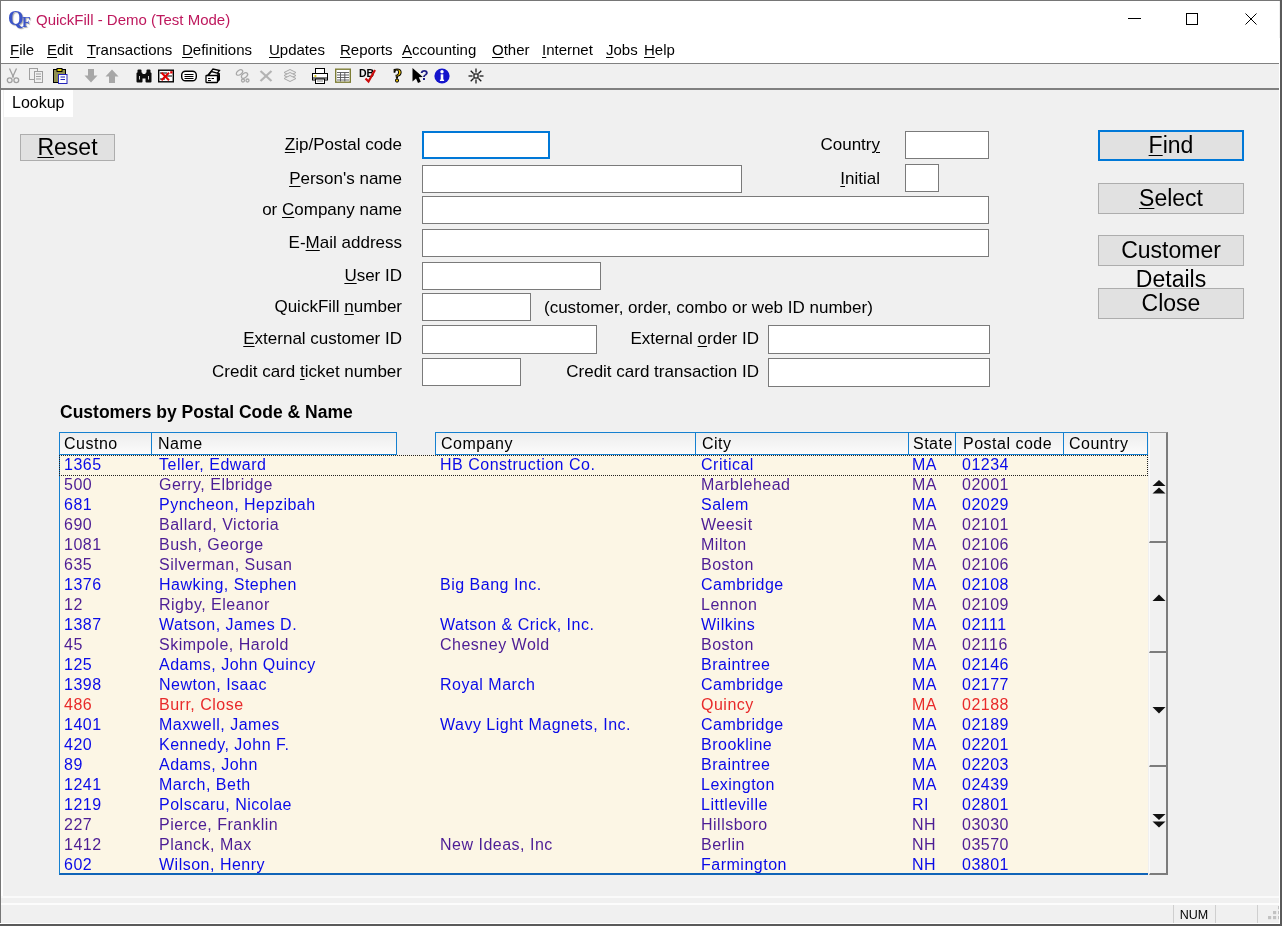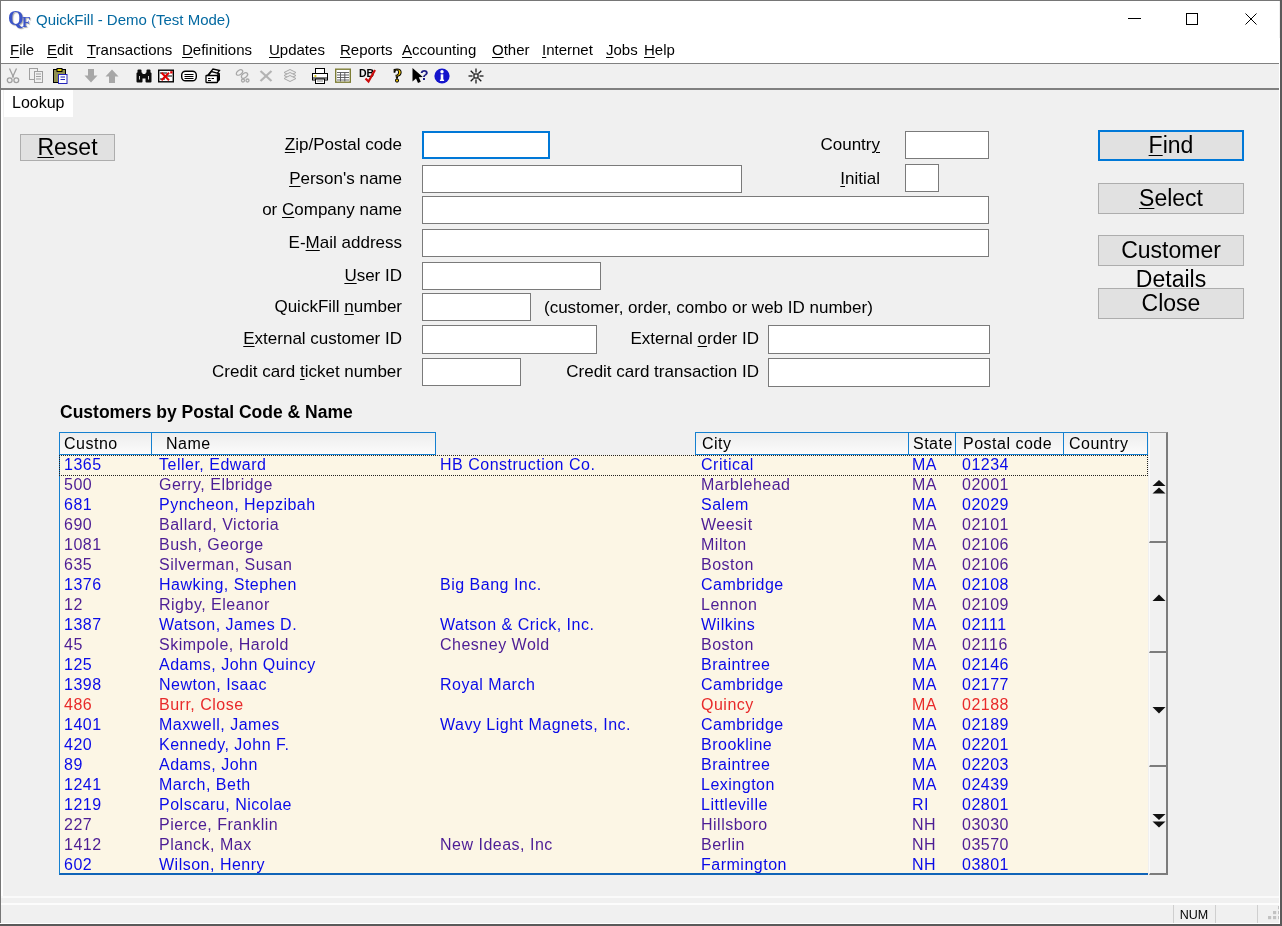--- a/index.html
+++ b/index.html
@@ -1,21 +1,21 @@
 <!DOCTYPE html>
 <html><head>
 <meta charset="utf-8">
 <style>
 html,body{margin:0;padding:0;}
 body{width:1282px;height:926px;position:relative;background:#f0f0f0;
   font-family:"Liberation Sans",sans-serif;color:#000;overflow:hidden;}
 .abs{position:absolute;}
 #frame{position:absolute;left:0;top:0;width:1280px;height:924px;border:1px solid #767676;}
 #titlebar{position:absolute;left:1px;top:1px;width:1278px;height:62px;background:#fff;}
-#title{position:absolute;left:36px;top:11px;font-size:15px;color:#0369a1;}
+#title{position:absolute;left:36px;top:11px;font-size:15px;color:#be185d;}
 #menubar{position:absolute;left:1px;top:38px;width:1278px;height:25px;background:#fff;font-size:15px;text-align:center;}
 .mi{position:absolute;top:3px;}
 #tbline1{position:absolute;left:1px;top:63px;width:1280px;height:1px;background:#808080;}
 #toolbar{position:absolute;left:1px;top:64px;width:1278px;height:24px;background:#f0f0f0;}
 #tbline2{position:absolute;left:1px;top:88px;width:1280px;height:2px;background:#808080;}
 #tabstrip{position:absolute;left:1px;top:90px;width:1278px;height:27px;background:#f0f0f0;}
 #tab{position:absolute;left:3px;top:0px;width:69px;height:27px;background:#fff;}
 #tab span{position:absolute;left:8px;top:4px;font-size:16px;}
 #panel{position:absolute;left:1px;top:117px;width:1277px;height:780px;background:#f0f0f0;}
 .lwhite{position:absolute;left:1px;top:90px;width:2px;height:806px;background:#fff;}
@@ -263,21 +263,22 @@
 <div class="inp" style="left:422px;top:358px;width:99px;height:28px;"></div>
 <div class="inp" style="left:768px;top:358px;width:222px;height:29px;"></div>
 <div class="btn" style="left:1098px;top:130px;width:146px;height:31px;line-height:27px;border:2px solid #0078d7;"><u>F</u>ind</div>
 <div class="btn" style="left:1098px;top:183px;width:146px;height:31px;line-height:29px;"><u>S</u>elect</div>
 <div class="btn" style="left:1098px;top:235px;width:146px;height:31px;line-height:29px;">Customer <u>D</u>etails</div>
 <div class="btn" style="left:1098px;top:288px;width:146px;height:31px;line-height:29px;">Close</div>
 
 <div id="heading" style="position:absolute;left:60px;top:402px;font-size:17.5px;font-weight:bold;">Customers by Postal Code &amp; Name</div>
 <div id="tblhead" class="abs" style="left:59px;top:432px;width:1089px;height:23px;">
 <div class="hc" style="left:0px;width:93px;">Custno</div>
-<div class="hc" style="left:92px;width:285px;padding-left:14px;">Name</div>
+<div class="hc" style="left:92px;width:246px;padding-left:6px;">Name</div>
+<div class="hc" style="left:376px;width:261px;padding-left:5px;">Company</div>
 <div class="hc" style="left:636px;width:214px;padding-left:6px;">City</div>
 <div class="hc" style="left:849px;width:48px;padding-left:4px;">State</div>
 <div class="hc" style="left:896px;width:109px;padding-left:7px;">Postal code</div>
 <div class="hc" style="left:1004px;width:85px;padding-left:5px;">Country</div>
 </div>
 <div id="tbody">
 <div class="row tblue" style="top:0px;">
       <span class="c0">1365</span>
       <span class="c1">Teller, Edward</span>
       <span class="c2">HB Construction Co.</span>

